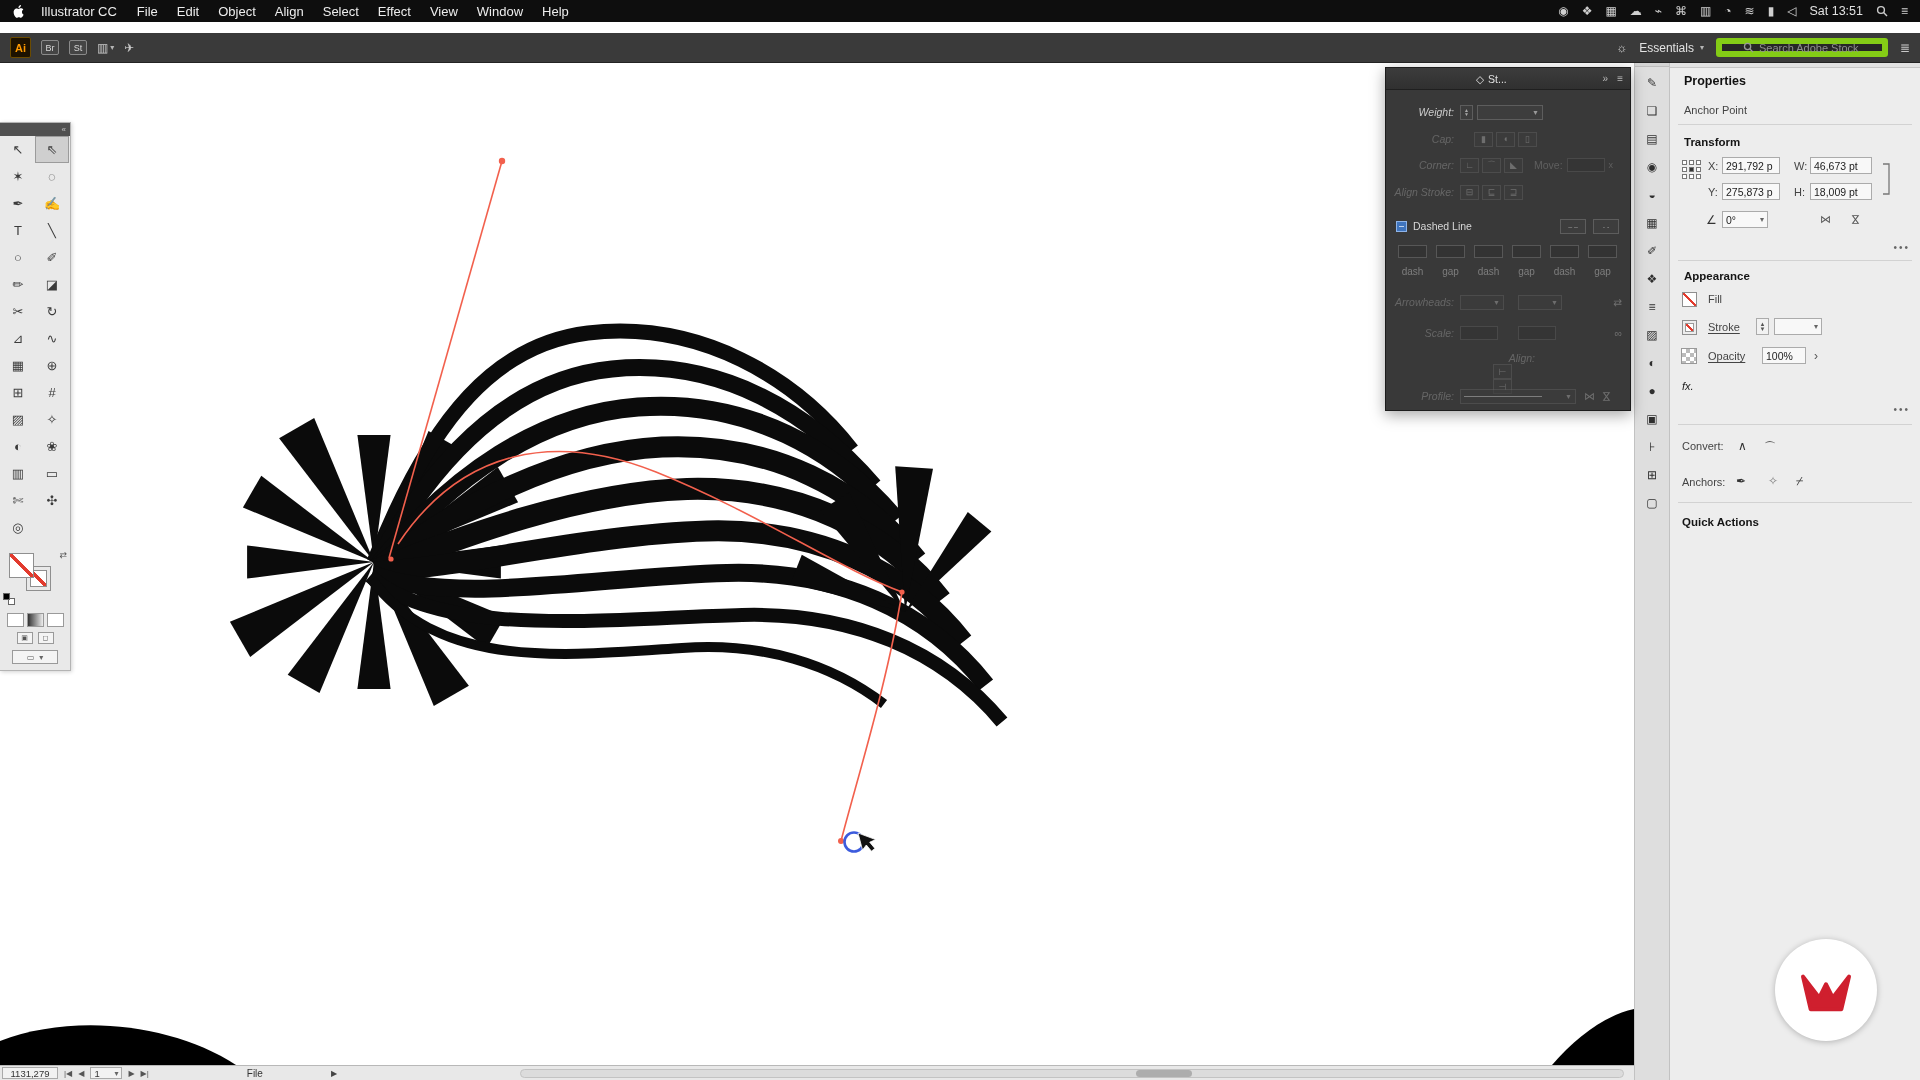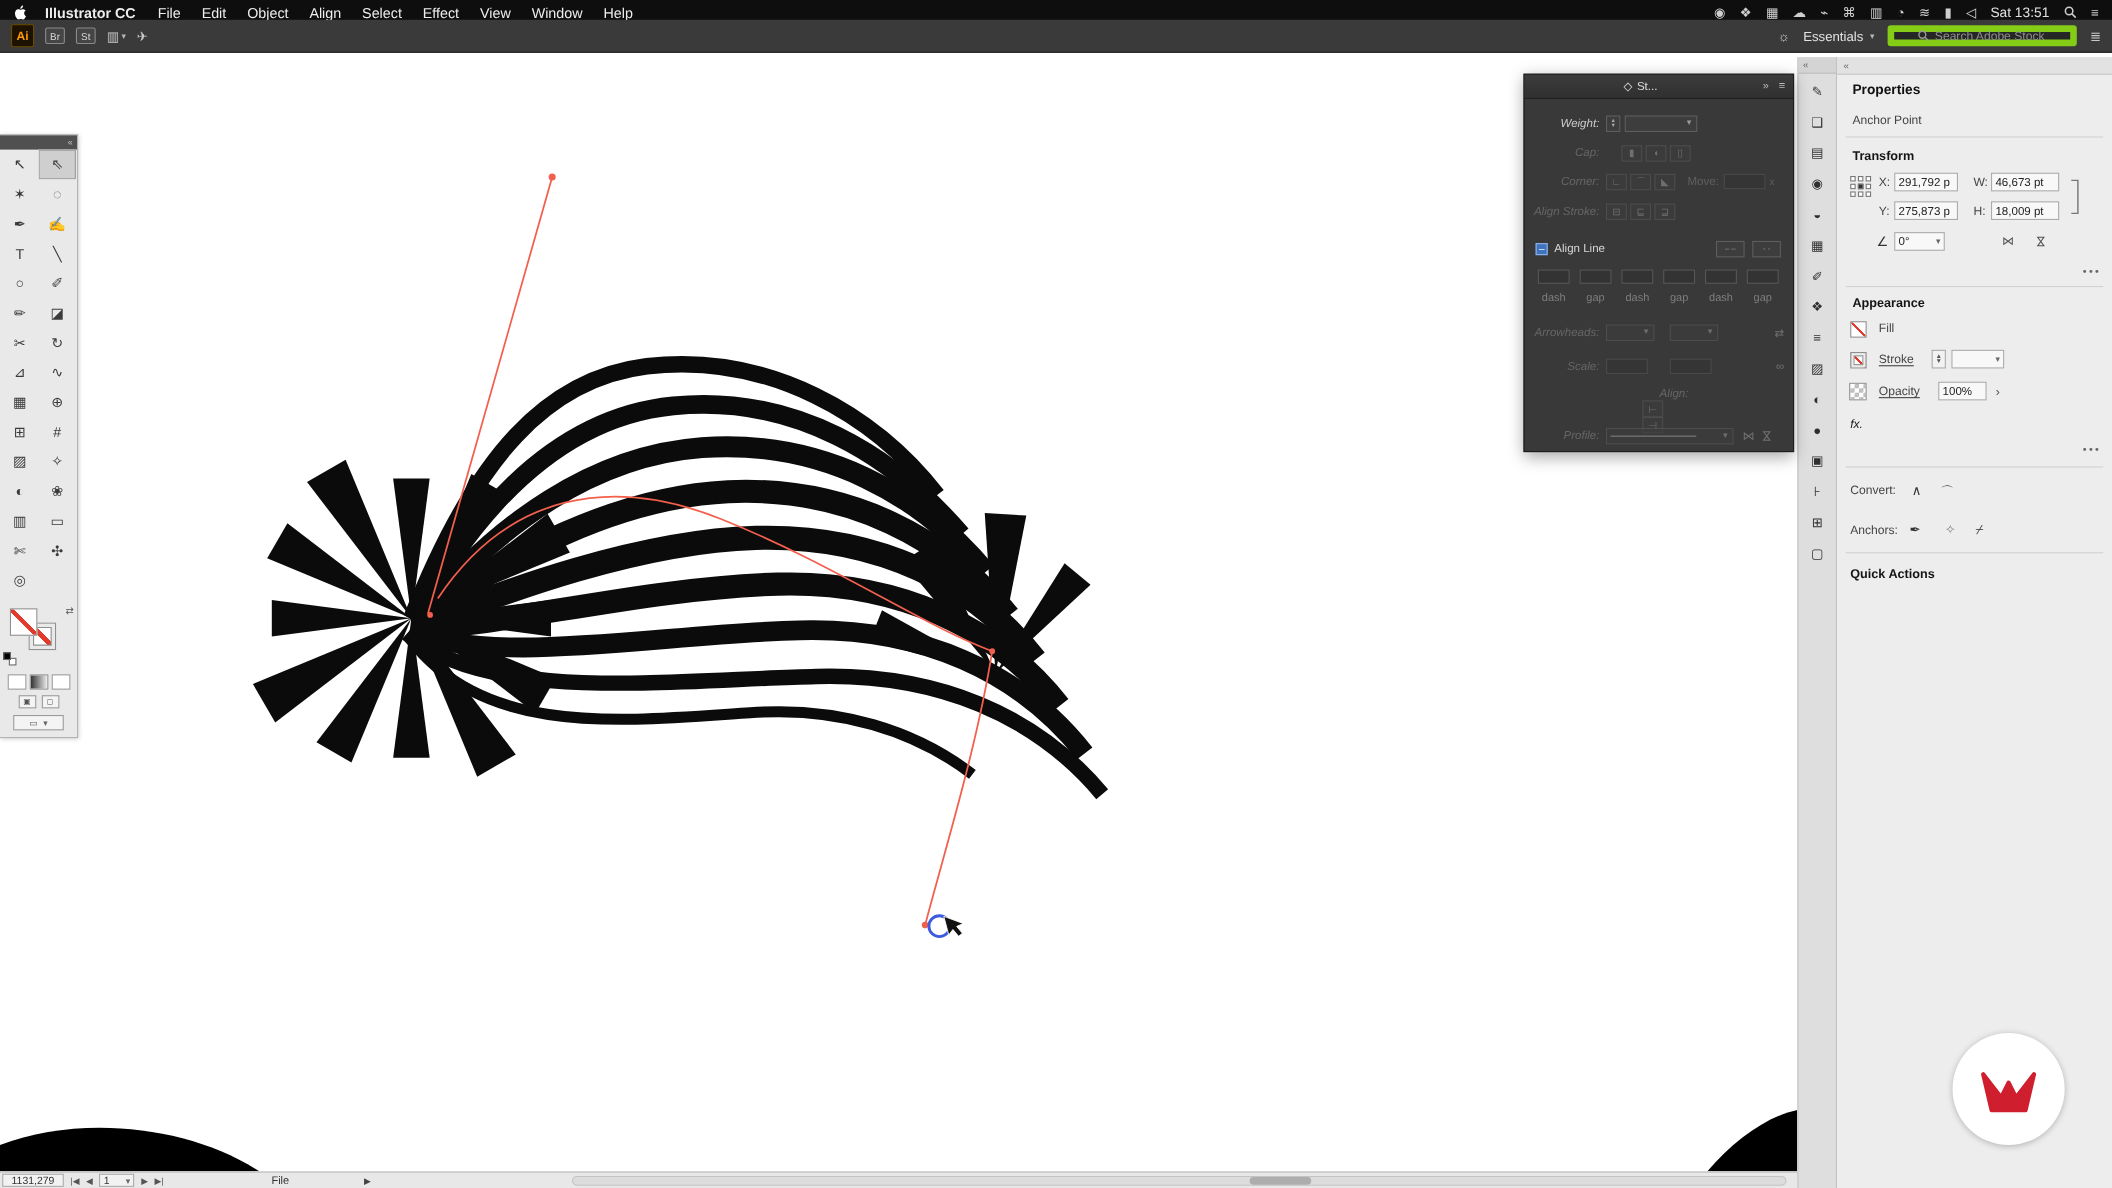--- a/index.html
+++ b/index.html
@@ -3,28 +3,28 @@
 <meta charset="utf-8">
 <style>
   *{margin:0;padding:0;box-sizing:border-box;}
   html,body{width:1920px;height:1080px;}
   body{position:relative;overflow:hidden;background:#fff;font-family:"Liberation Sans",sans-serif;user-select:none;}
   i{font-style:normal;}
 
   
   .menubar{position:absolute;z-index:40;top:0;left:0;width:100%;height:22px;background:#0e0e0e;color:#ededed;display:flex;align-items:center;padding:0 12px;font-size:13px;}
   .apple-icon{display:flex;margin-right:16px;}
-  .appname{font-weight:bold;margin-right:20px;text-align:right;}
+  .appname{font-weight:normal;margin-right:20px;text-align:right;}
   .menus{display:flex;gap:19px;}
   .mb-right{margin-left:auto;display:flex;align-items:center;gap:13px;font-size:12px;color:#e0e0e0;}
   .mb-icon{opacity:.92;display:flex;align-items:center;}
   .clock{font-size:12.5px;}
 
   
-  .appbar{position:absolute;z-index:40;top:18px;left:0;width:100%;height:30px;background:#3a3a3a;border-bottom:1px solid #232323;display:flex;align-items:center;gap:10px;padding:0 10px;}
+  .appbar{position:absolute;z-index:40;top:33px;left:0;width:100%;height:30px;background:#3a3a3a;border-bottom:1px solid #232323;display:flex;align-items:center;gap:10px;padding:0 10px;}
   .ai-logo{width:21px;height:21px;background:#1d1200;border:1px solid #6b4b00;color:#ff9a00;font-weight:bold;font-size:11px;display:flex;align-items:center;justify-content:center;border-radius:2px;}
   .mini-btn{min-width:18px;height:15px;border:1px solid #8a8a8a;color:#d8d8d8;font-size:9px;display:flex;align-items:center;justify-content:center;padding:0 2px;border-radius:2px;background:#454545;}
   .ab-icon{color:#c9c9c9;font-size:12px;display:flex;align-items:center;}
   .caret{font-size:8px;color:#b5b5b5;margin-left:2px;}
   .ab-right{margin-left:auto;display:flex;align-items:center;gap:12px;}
   .workspace{color:#e3e3e3;font-size:12px;display:flex;align-items:center;gap:4px;}
   .stock-search{width:172px;height:19px;background:#262626;border:6px solid #84cc16;border-radius:3px;display:flex;align-items:center;gap:5px;padding:0 21px;}
   .stock-search input{flex:1;background:transparent;border:0;outline:none;color:#cfcfcf;font-size:11px;font-family:inherit;min-width:0;}
   .stock-search input::placeholder{color:#8f8f8f;}
 
@@ -411,21 +411,21 @@
     <span style="display:flex;">
 
     <span class="sp-btn">⊟</span>
         <span class="sp-btn">⊑</span>
         <span class="sp-btn">⊒</span>
       </span>
   </div>
 
   <div class="sp-row" style="top:149px;">
     <span class="sp-check">–</span>
-    <span style="color:#d6d6d6;">Align Line</span>
+    <span style="color:#d6d6d6;">Dashed Line</span>
     <span style="margin-left:auto;display:flex;gap:4px;">
       <span class="sp-btn" style="width:26px;font-size:7px;">– –</span>
       <span class="sp-btn" style="width:26px;font-size:7px;">‑ ‑</span>
     </span>
   </div>
 
   <div class="sp-row" style="top:174px;padding-left:12px;">
 
   <span class="dash-fld"></span>
       <span class="dash-fld"></span>

